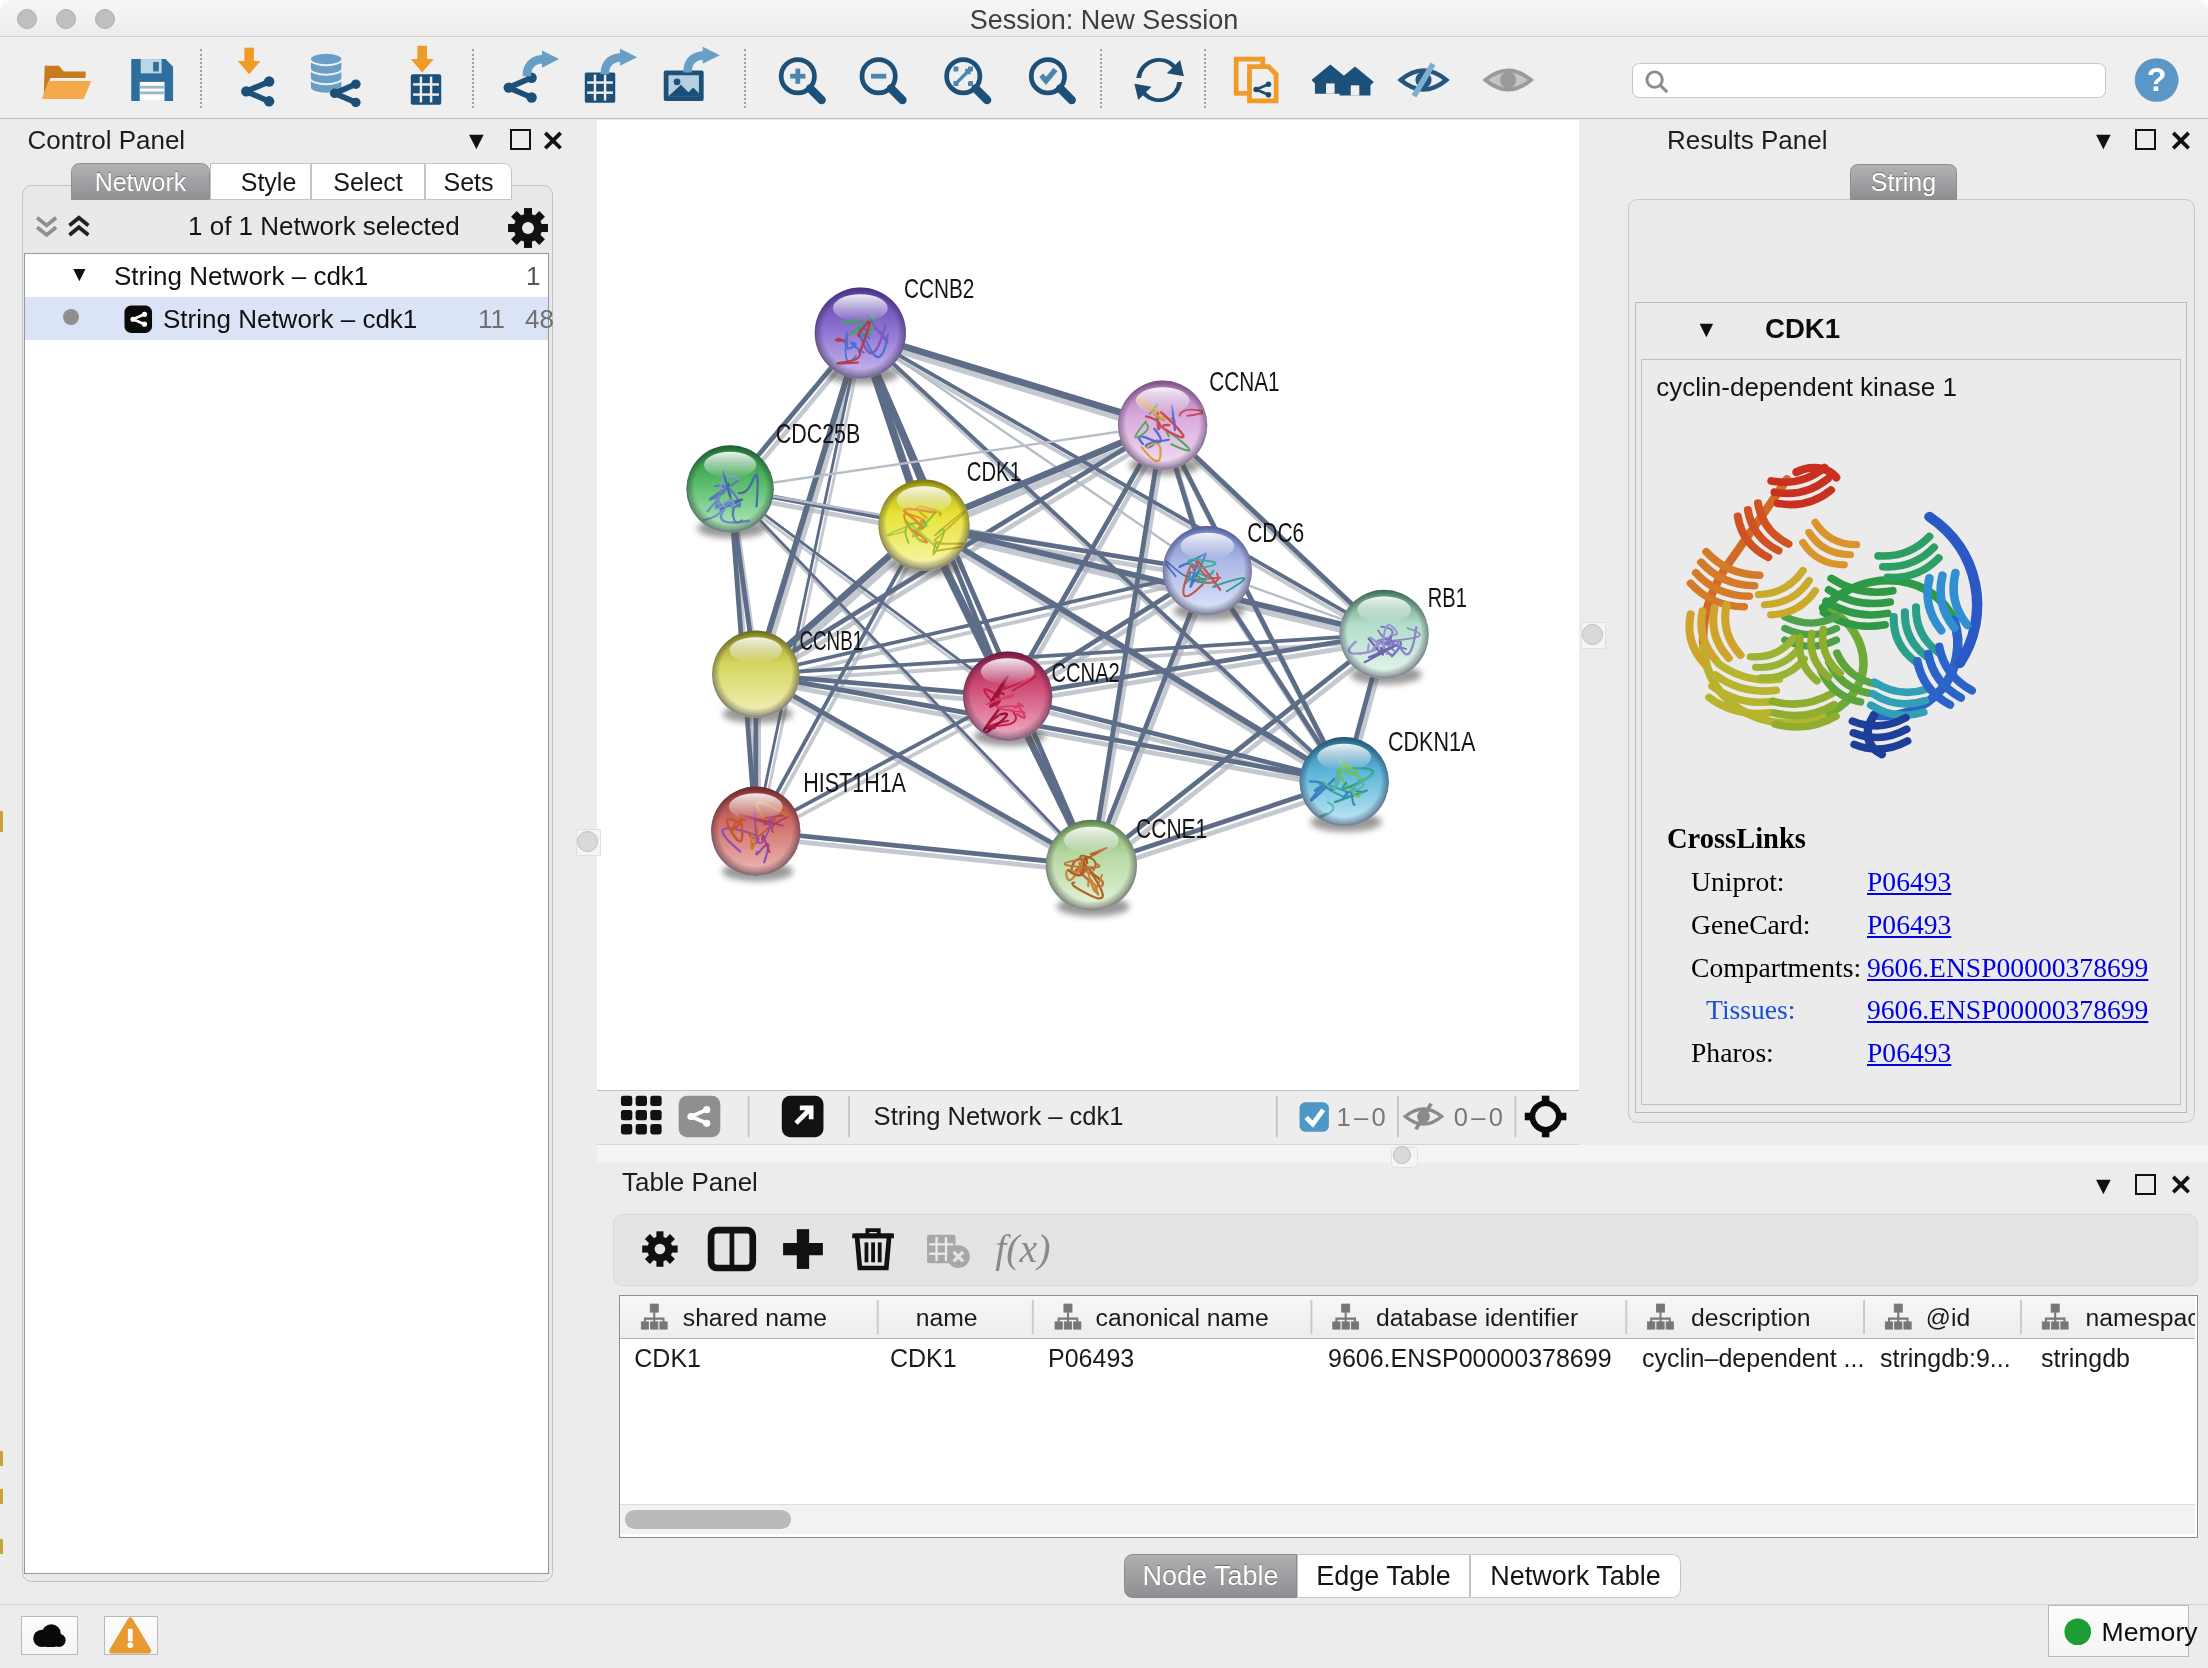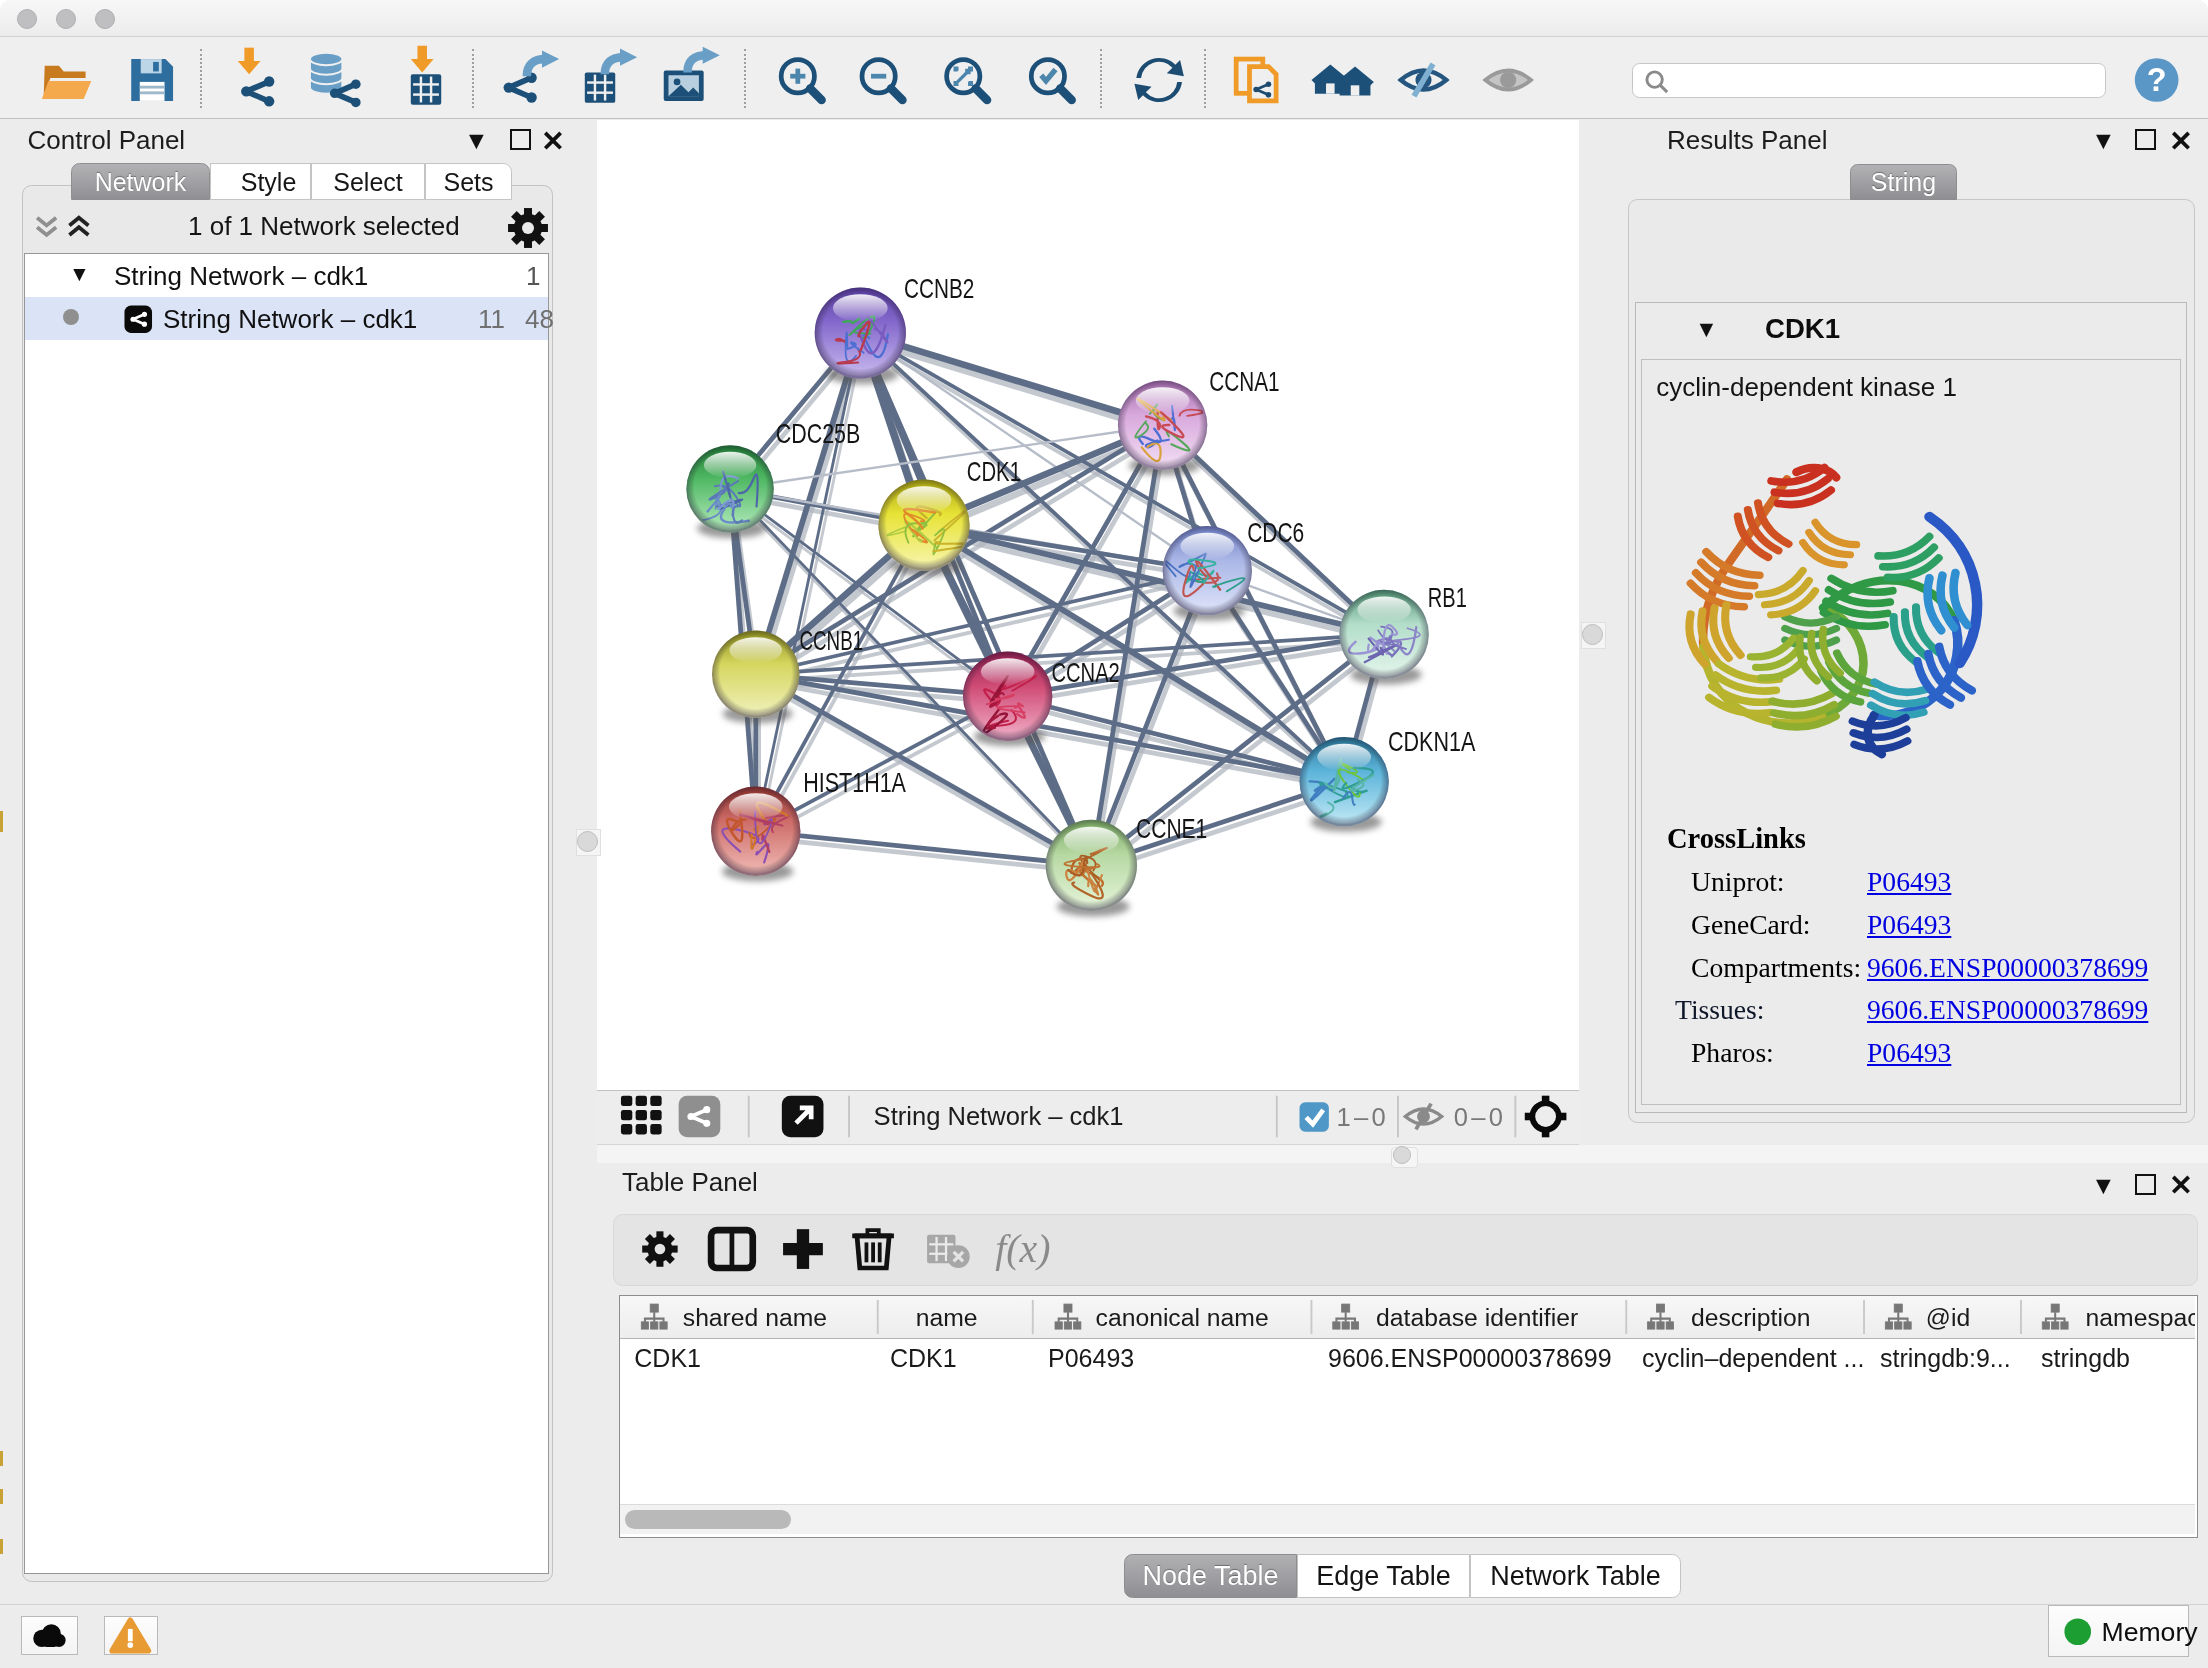--- a/index.html
+++ b/index.html
@@ -85,20 +85,21 @@
   .hbox{position:absolute;background:#f5f5f5;border:1px solid #e0e0e0;}
 </style>
 </head>
 <body>
 <div id="win">
 
   <div class="abs" id="titlebar"></div>
   <div class="tl" style="left:17px;"></div>
   <div class="tl" style="left:56px;"></div>
   <div class="tl" style="left:95px;"></div>
+  <div id="title">Session: New Session</div>
 
   <div class="abs" id="toolbar"></div>
   <svg style="position:absolute;left:0px;top:37px;" width="2208" height="86" viewBox="0 0 2322 90">
       <g transform="translate(72,45)">
         <path d="M-25,-15 L-10,-15 L-5,-9 L18,-9 L18,-2 L-19,-2 L-26,16 Z" fill="#c87a1f"></path>
         <path d="M-21,1 L24,1 L16,20 L-28,20 Z" fill="#f5a94d"></path>
       </g>
       <g transform="translate(160,45)">
         <path d="M-22,-22 L14,-22 L22,-14 L22,22 L-22,22 Z" fill="#2d6e9e"></path>
         <rect x="-12" y="-22" width="22" height="15" fill="#bcd6e8"></rect>
@@ -862,21 +863,21 @@
           <path d="M173.9,225.0 Q169.6,254.2 191.7,273.9" fill="none" stroke="#8fae2f" stroke-width="8" stroke-linecap="round"></path>
         </g>
       </svg>
     <div class="serif" style="position:absolute;left:25px;top:463px;font-size:28.5px;font-weight:bold;color:#000;">CrossLinks</div>
     <div class="serif" style="position:absolute;left:49px;top:506px;font-size:27.6px;color:#000;">Uniprot:</div>
     <div class="serif xl" style="position:absolute;left:225px;top:506px;font-size:27.6px;">P06493</div>
     <div class="serif" style="position:absolute;left:49px;top:549px;font-size:27.6px;color:#000;">GeneCard:</div>
     <div class="serif xl" style="position:absolute;left:225px;top:549px;font-size:27.6px;">P06493</div>
     <div class="serif" style="position:absolute;left:49px;top:592px;font-size:27.6px;color:#000;">Compartments:</div>
     <div class="serif xl" style="position:absolute;left:225px;top:592px;font-size:27.6px;">9606.ENSP00000378699</div>
-    <div class="serif" style="position:absolute;left:33px;top:634px;font-size:27.6px;color:#0f172a;">Tissues:</div>
+    <div class="serif" style="position:absolute;left:64px;top:634px;font-size:27.6px;color:#1d4ed8;">Tissues:</div>
     <div class="serif xl" style="position:absolute;left:225px;top:634px;font-size:27.6px;">9606.ENSP00000378699</div>
     <div class="serif" style="position:absolute;left:49px;top:677px;font-size:27.6px;color:#000;">Pharos:</div>
     <div class="serif xl" style="position:absolute;left:225px;top:677px;font-size:27.6px;">P06493</div>
   </div>
 
   <div class="abs ptitle" id="tp-title">Table Panel</div>
   <div class="abs hicons" style="left:2091px;top:1171px;">▼</div>
   <div class="abs" style="left:2135px;top:1174px;width:21px;height:21px;border:2.9px solid #111;box-sizing:border-box;"></div>
   <div class="abs hicons" style="left:2169px;top:1169px;font-size:28.5px;font-weight:bold;">✕</div>
 

